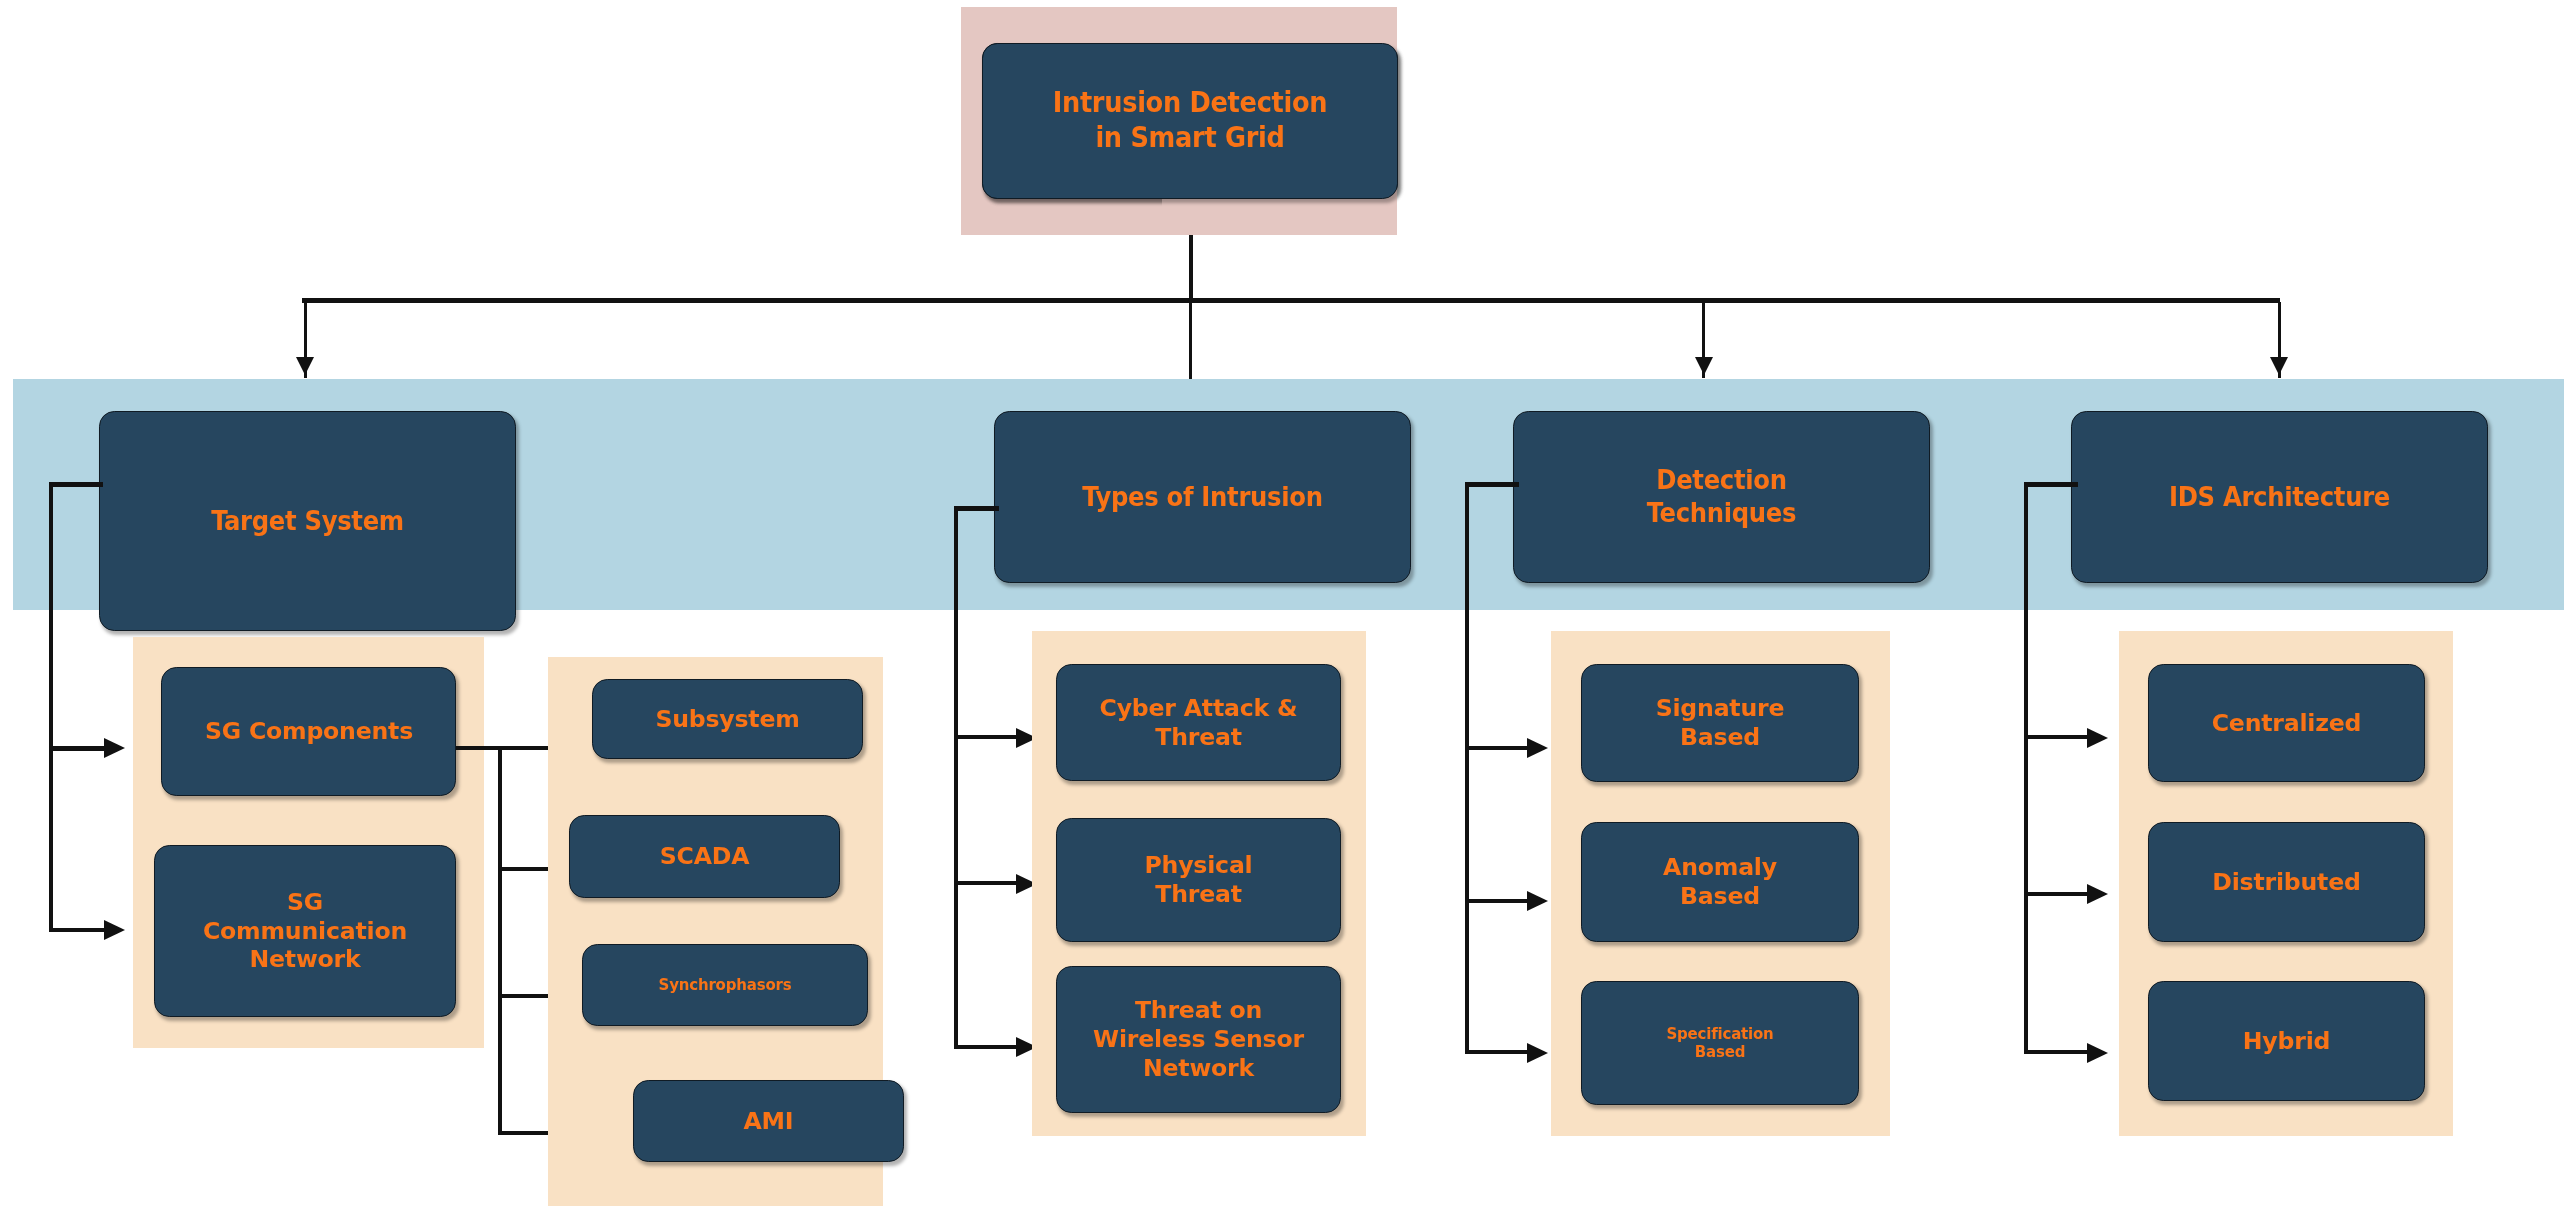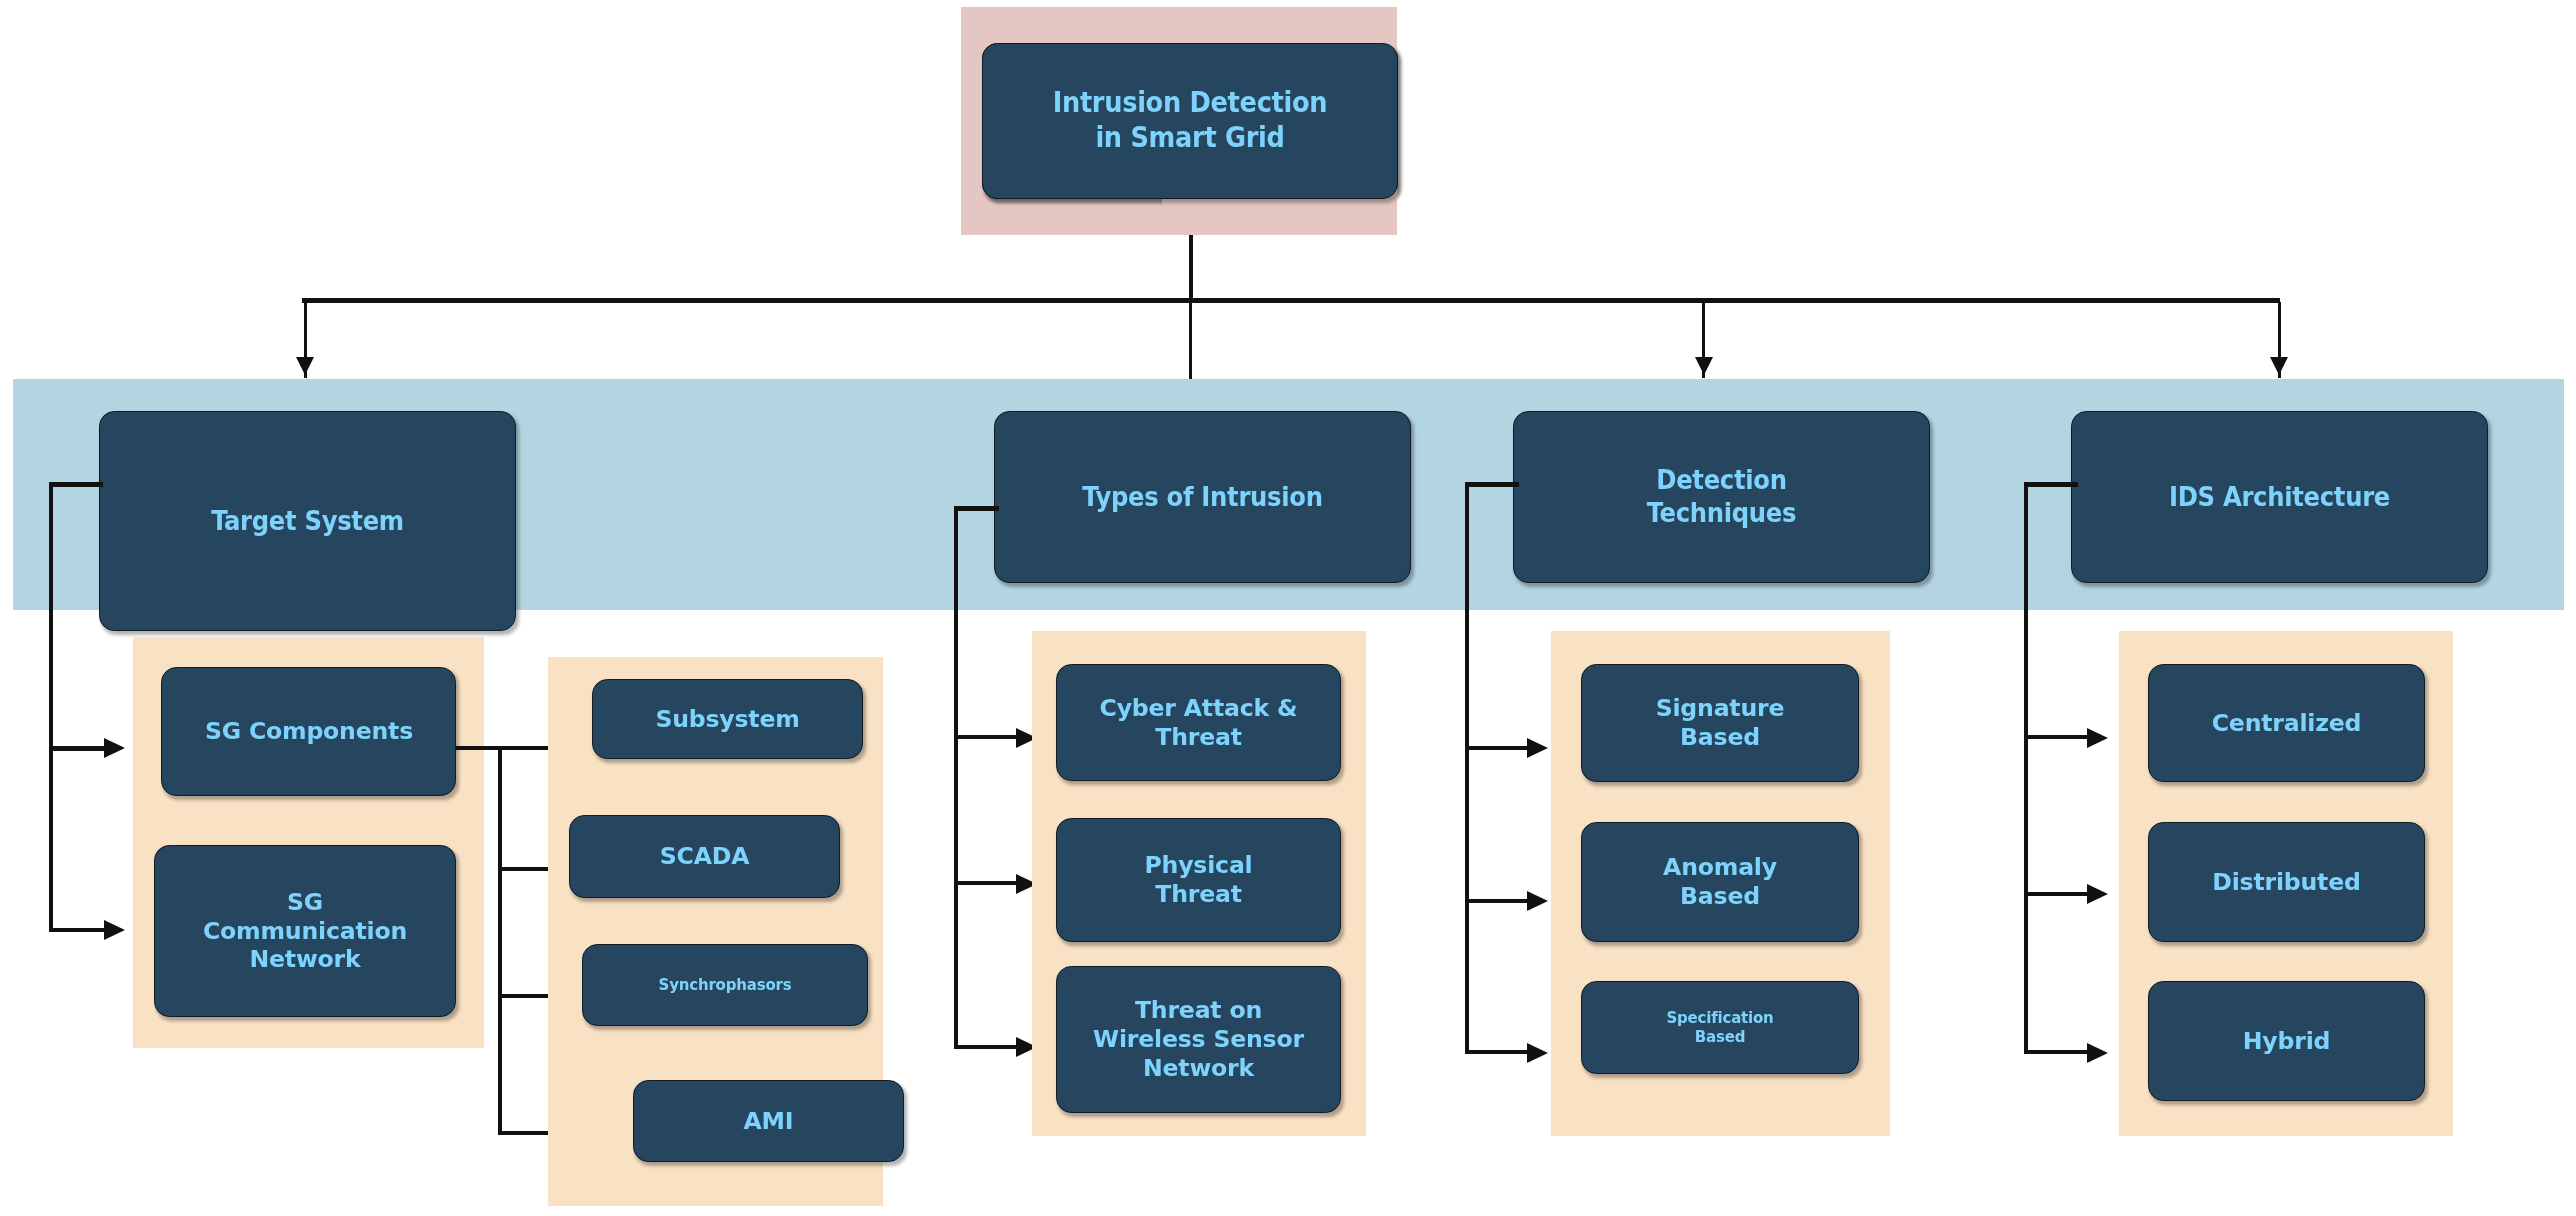--- a/index.html
+++ b/index.html
@@ -31,21 +31,21 @@
     position: absolute;
     background: #f9e1c4;
   }
   
   .node {
     position: absolute;
     background: #26465f;
     border: 1.4px solid #101b24;
     border-radius: 15.3px;
     box-shadow: 2.8px 3.5px 3.5px rgba(0,0,0,0.30);
-    color: #7dd3fc;
+    color: #f97316;
     display: flex;
     align-items: center;
     justify-content: center;
     text-align: center;
     line-height: 1.22;
     font-weight: bold;
     box-sizing: border-box;
     padding: 2.8px 7px;
     white-space: pre-line;
   }
@@ -201,21 +201,21 @@
   <div class="arrow-right" style="left:1527px; top:1043px;"></div>
 
   <div class="band-orange" style="left:1551px; top:631px; width:339px; height:505px;"></div>
 
   <div class="node lvl3" style="left:1581px; top:664px; width:278px; height:118px;">Signature
 Based</div>
 
   <div class="node lvl3" style="left:1581px; top:822px; width:278px; height:120px;">Anomaly
 Based</div>
 
-  <div class="node lvl3 tight" style="left:1581px; top:981px; width:278px; height:93px;">Specification
+  <div class="node lvl3 tight" style="left:1581px; top:981px; width:278px; height:124px;">Specification
 Based</div>
 
   <div class="conn h" style="left:2024px; top:482px; width:54px; height:4.9px;"></div>
   <div class="conn v" style="left:2024px; top:482px; height:572px;"></div>
 
   <div class="conn thin h" style="left:2024px; top:735px; width:73px; height:3.5px;"></div>
   <div class="arrow-right" style="left:2087px; top:728px;"></div>
 
   <div class="conn thin h" style="left:2024px; top:892px; width:73px; height:3.5px;"></div>
   <div class="arrow-right" style="left:2087px; top:884px;"></div>

